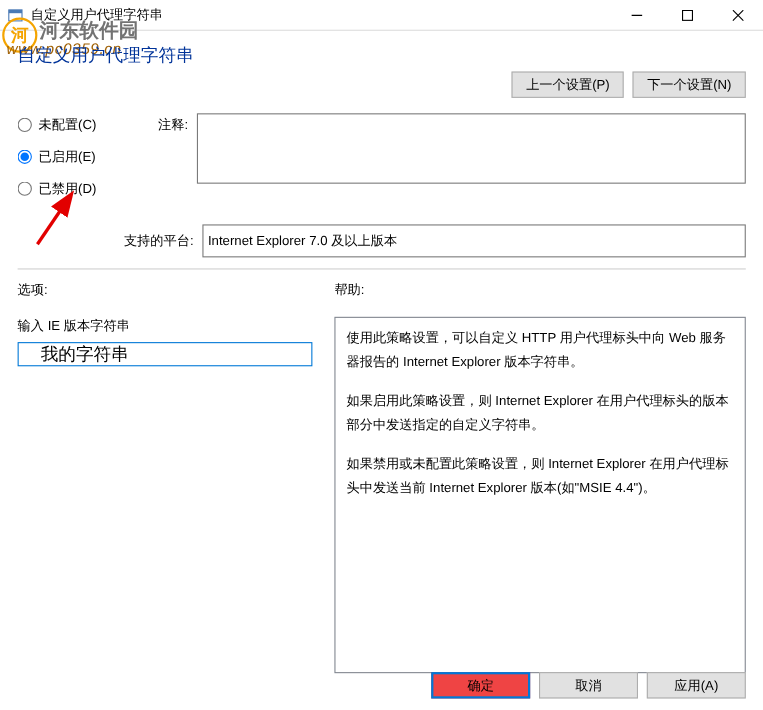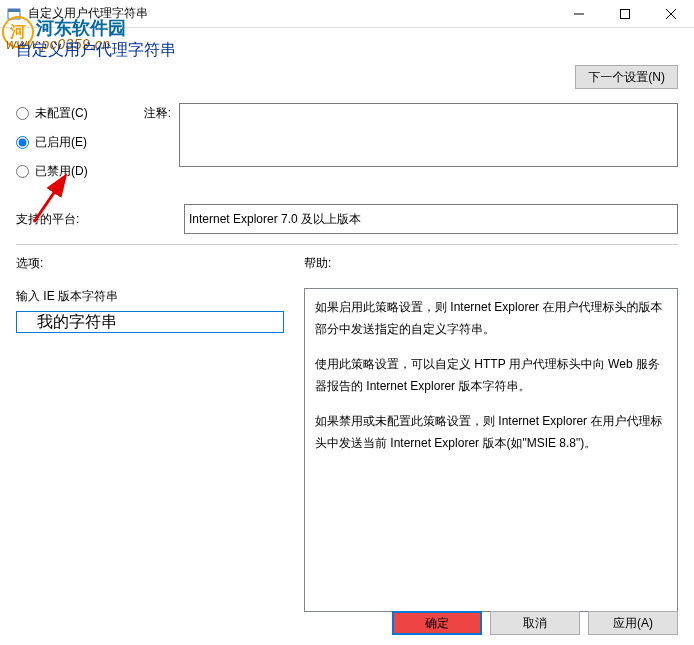--- a/index.html
+++ b/index.html
@@ -6,33 +6,33 @@
 body { font-family: "Microsoft YaHei", "Segoe UI", sans-serif; font-size: 12px; background: #fff; width: 694px; height: 645px; overflow: hidden; position: relative; }
 .titlebar { height: 28px; background: #fff; border-bottom: 1px solid #ddd; display: flex; align-items: center; padding-left: 6px; }
 .titlebar .icon { width: 16px; height: 16px; display: inline-flex; align-items: center; justify-content: center; margin-right: 6px; }
 .titlebar .title { flex: 1; font-size: 12px; color: #000; }
 .winbtns { display: flex; }
 .winbtn { width: 46px; height: 28px; display: flex; align-items: center; justify-content: center; color: #333; }
 .content { padding: 12px 16px 0 16px; position: relative; }
 .subtitle { font-size: 16px; color: #003399; margin-bottom: 4px; }
 .watermark { position: absolute; left: 6px; top: 36px; font-size: 14px; color: #a16207; font-family: Arial; font-style: italic; letter-spacing: 0.5px; pointer-events: none; }
 .logo { position: absolute; left: 2px; top: 16px; width: 32px; height: 32px; border-radius: 50%; border: 2px solid #f4a400; display: flex; align-items: center; justify-content: center; color: #f4a400; font-weight: bold; font-size: 16px; pointer-events: none; }
-.brand { position: absolute; left: 36px; top: 16px; font-size: 18px; font-weight: bold; color: #0369a1; pointer-events: none; }
+.brand { position: absolute; left: 36px; top: 16px; font-size: 18px; font-weight: bold; color: #737373; pointer-events: none; }
 .nav-row { display: flex; justify-content: flex-end; gap: 8px; margin-bottom: 14px; }
 .btn { min-width: 90px; height: 24px; padding: 0 12px; background: #e1e1e1; border: 1px solid #adadad; font-size: 12px; color: #000; cursor: default; }
 .btn.primary { border: 2px solid #0078d7; background: #ef4444; }
 .row1 { display: flex; align-items: flex-start; margin-bottom: 12px; }
 .radio-col { width: 108px; padding-top: 2px; }
 .radio-opt { display: flex; align-items: center; margin-bottom: 12px; font-size: 12px; }
 .radio-opt input { margin-right: 6px; }
 .label-col { width: 60px; text-align: right; padding-right: 8px; padding-top: 2px; font-size: 12px; }
 .field-col { flex: 1; }
 textarea.comment { width: 499px; height: 64px; border: 1px solid #7a7a7a; resize: none; font-family: inherit; font-size: 12px; padding: 2px; }
 .platform-row { display: flex; align-items: center; margin-bottom: 10px; }
-.platform-row .plabel { width: 168px; padding-right: 8px; font-size: 12px; }
+.platform-row .plabel { width: 168px; text-align: right; padding-right: 8px; font-size: 12px; }
 .platform-row input { flex: 1; width: 499px; height: 22px; border: 1px solid #7a7a7a; padding: 14px 4px; font-size: 12px; background: #fff; }
 .divider { height: 1px; background: #d0d0d0; margin: 6px 0 10px; }
 .cols { display: flex; height: 350px; }
 .col-left { width: 288px; padding-right: 10px; }
 .col-right { flex: 1; }
 .col-head { font-size: 12px; margin-bottom: 8px; }
 .opt-label { font-size: 12px; margin-bottom: 6px; }
 .opt-input { width: 268px; height: 22px; border: 1px solid #0078d7; padding: 2px 20px; font-size: 16px; font-family: inherit; }
 .help-box { width: 100%; height: 324px; border: 1px solid #828790; padding: 8px 10px; font-size: 12px; line-height: 1.8; overflow-y: auto; background: #fff; }
 .help-box p { margin-bottom: 14px; }
@@ -72,20 +72,21 @@
 </div>
 
 <div class="logo">河</div>
 <div class="brand">河东软件园</div>
 <div class="watermark">www.pc0359.cn</div>
 
 <div class="content">
   <div class="subtitle">自定义用户代理字符串</div>
 
   <div class="nav-row">
+    <button class="btn">上一个设置(P)</button>
     <button class="btn">下一个设置(N)</button>
   </div>
 
   <div class="row1">
     <div class="radio-col">
       <label class="radio-opt">
         <input type="radio" name="state" style="">
         <span>未配置(C)</span>
       </label>
       <label class="radio-opt">
@@ -115,23 +116,23 @@
     <div class="col-head">帮助:</div>
   </div>
 
   <div class="cols">
     <div class="col-left">
       <div class="opt-label">输入 IE 版本字符串</div>
       <input class="opt-input" type="text" value="我的字符串" style="">
     </div>
     <div class="col-right help-wrap">
       <div class="help-box">
+        <p>使用此策略设置，可以自定义 HTTP 用户代理标头中向 Web 服务器报告的 Internet Explorer 版本字符串。</p>
         <p>如果启用此策略设置，则 Internet Explorer 在用户代理标头的版本部分中发送指定的自定义字符串。</p>
-        <p>使用此策略设置，可以自定义 HTTP 用户代理标头中向 Web 服务器报告的 Internet Explorer 版本字符串。</p>
-        <p>如果禁用或未配置此策略设置，则 Internet Explorer 在用户代理标头中发送当前 Internet Explorer 版本(如"MSIE 8.8")。</p>
+        <p>如果禁用或未配置此策略设置，则 Internet Explorer 在用户代理标头中发送当前 Internet Explorer 版本(如"MSIE 4.4")。</p>
       </div>
     </div>
   </div>
 
 </div>
 
 <svg class="arrow" width="50" height="60">
   <defs>
       <marker id="ah" markerWidth="8" markerHeight="8" refX="6" refY="3" orient="auto">
         <polygon points="0 0, 8 3, 0 6" fill="#e20000"></polygon>

